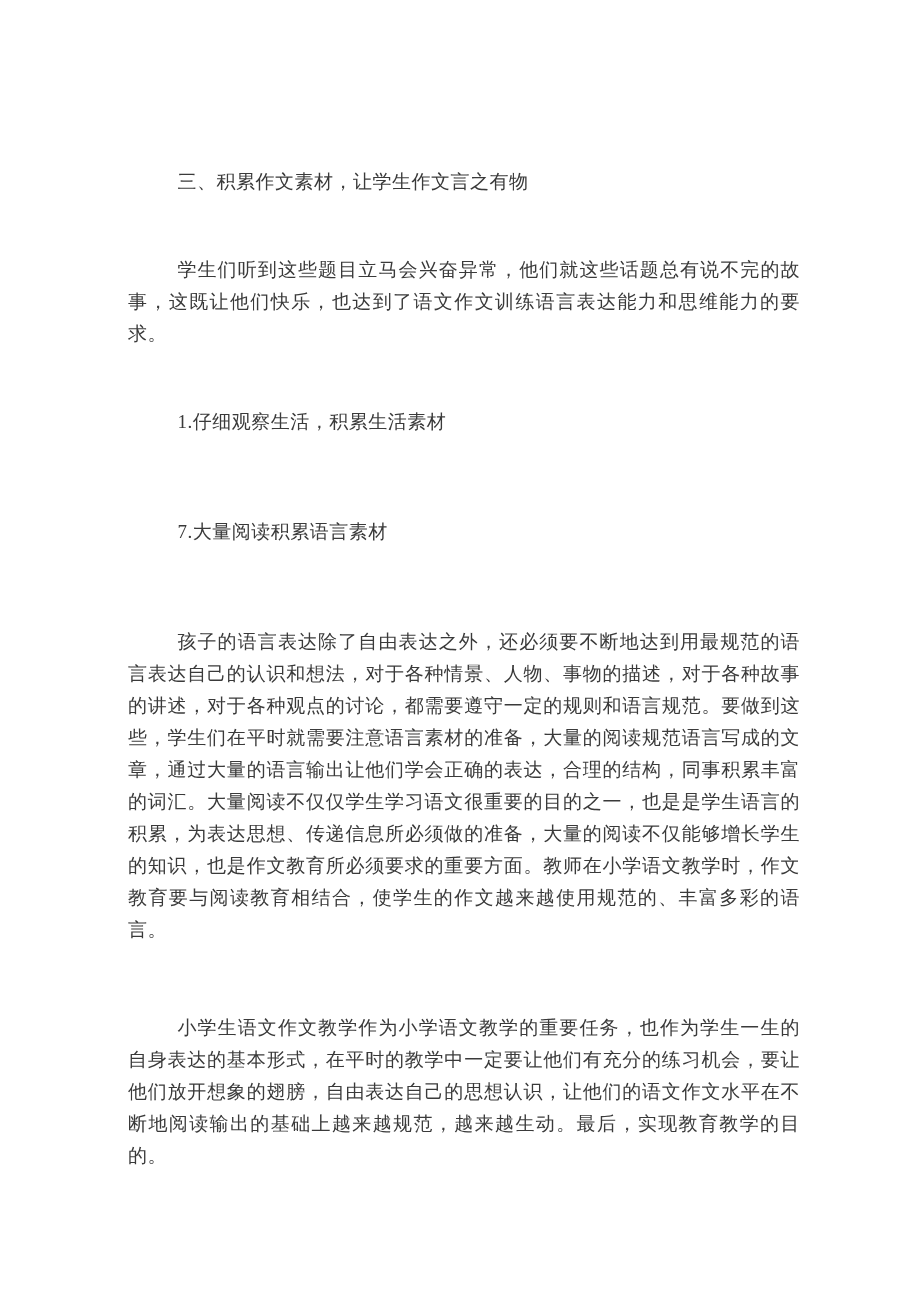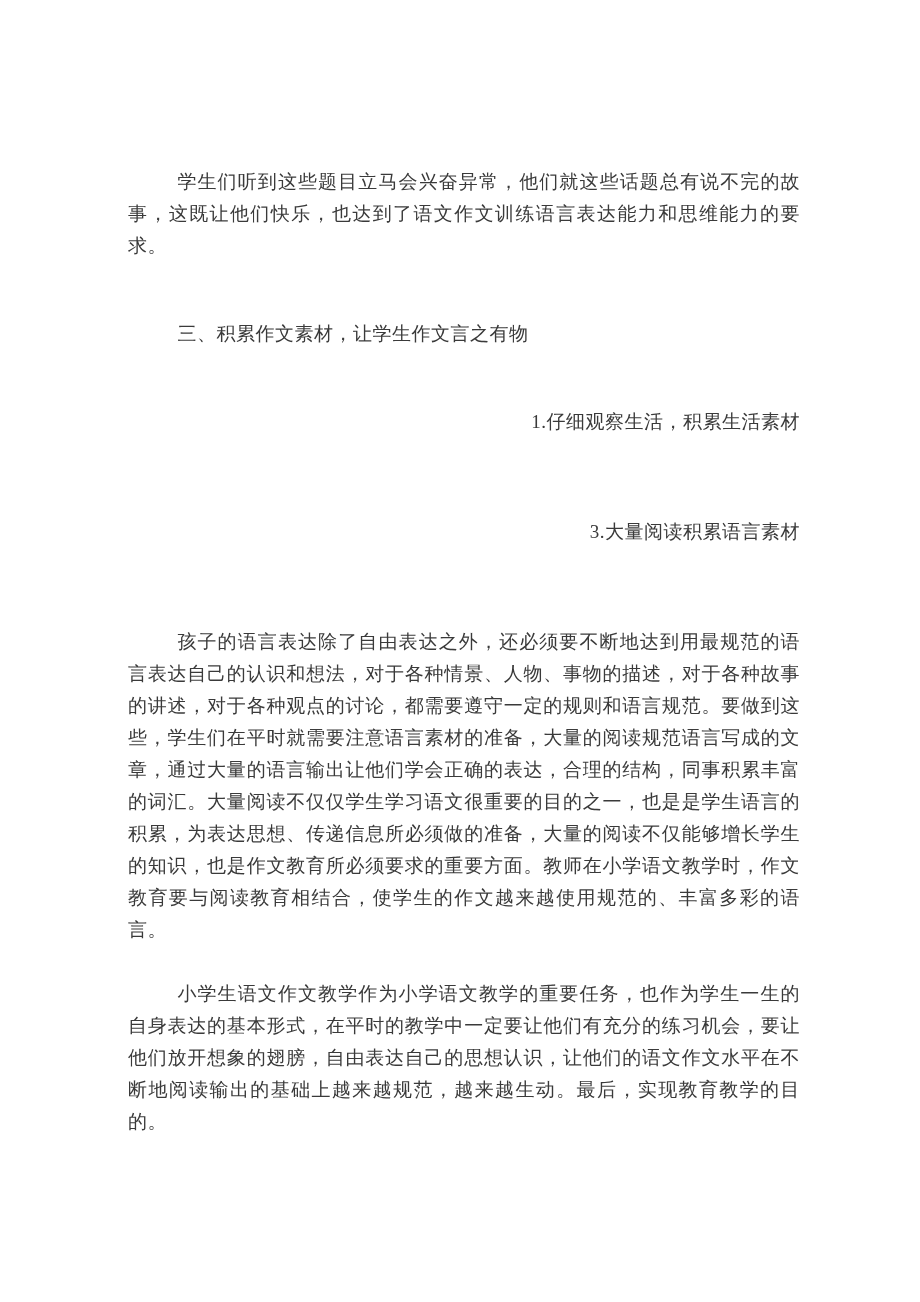--- a/index.html
+++ b/index.html
@@ -27,32 +27,32 @@
   }
   .body-para {
     text-align: justify;
     text-indent: 2.6em;
   }
   .heading, .subheading {
     text-indent: 2.6em;
     white-space: nowrap;
   }
   .gap-s { margin-bottom: 56px; }
-  .gap-l { margin-bottom: 78px; text-align: right; }
-  .gap-m { margin-bottom: 32px; }
+  .gap-l { margin-bottom: 78px; }
+  .gap-m { margin-bottom: 66px; }
 </style>
 </head>
 <body>
 
 <div class="page">
+  <p class="doc-block heading gap-s">三、积累作文素材，让学生作文言之有物</p>
+
   <p class="doc-block body-para gap-s">学生们听到这些题目立马会兴奋异常，他们就这些话题总有说不完的故事，这既让他们快乐，也达到了语文作文训练语言表达能力和思维能力的要求。</p>
-
-  <p class="doc-block heading gap-s">三、积累作文素材，让学生作文言之有物</p>
 
   <p class="doc-block subheading gap-l">1.仔细观察生活，积累生活素材</p>
 
 
-  <p class="doc-block subheading gap-l">3.大量阅读积累语言素材</p>
+  <p class="doc-block subheading gap-l">7.大量阅读积累语言素材</p>
 
   <p class="doc-block body-para gap-m">孩子的语言表达除了自由表达之外，还必须要不断地达到用最规范的语言表达自己的认识和想法，对于各种情景、人物、事物的描述，对于各种故事的讲述，对于各种观点的讨论，都需要遵守一定的规则和语言规范。要做到这些，学生们在平时就需要注意语言素材的准备，大量的阅读规范语言写成的文章，通过大量的语言输出让他们学会正确的表达，合理的结构，同事积累丰富的词汇。大量阅读不仅仅学生学习语文很重要的目的之一，也是是学生语言的积累，为表达思想、传递信息所必须做的准备，大量的阅读不仅能够增长学生的知识，也是作文教育所必须要求的重要方面。教师在小学语文教学时，作文教育要与阅读教育相结合，使学生的作文越来越使用规范的、丰富多彩的语言。</p>
 
   <p class="doc-block body-para">小学生语文作文教学作为小学语文教学的重要任务，也作为学生一生的自身表达的基本形式，在平时的教学中一定要让他们有充分的练习机会，要让他们放开想象的翅膀，自由表达自己的思想认识，让他们的语文作文水平在不断地阅读输出的基础上越来越规范，越来越生动。最后，实现教育教学的目的。</p>
 </div>
 
 </body></html>

